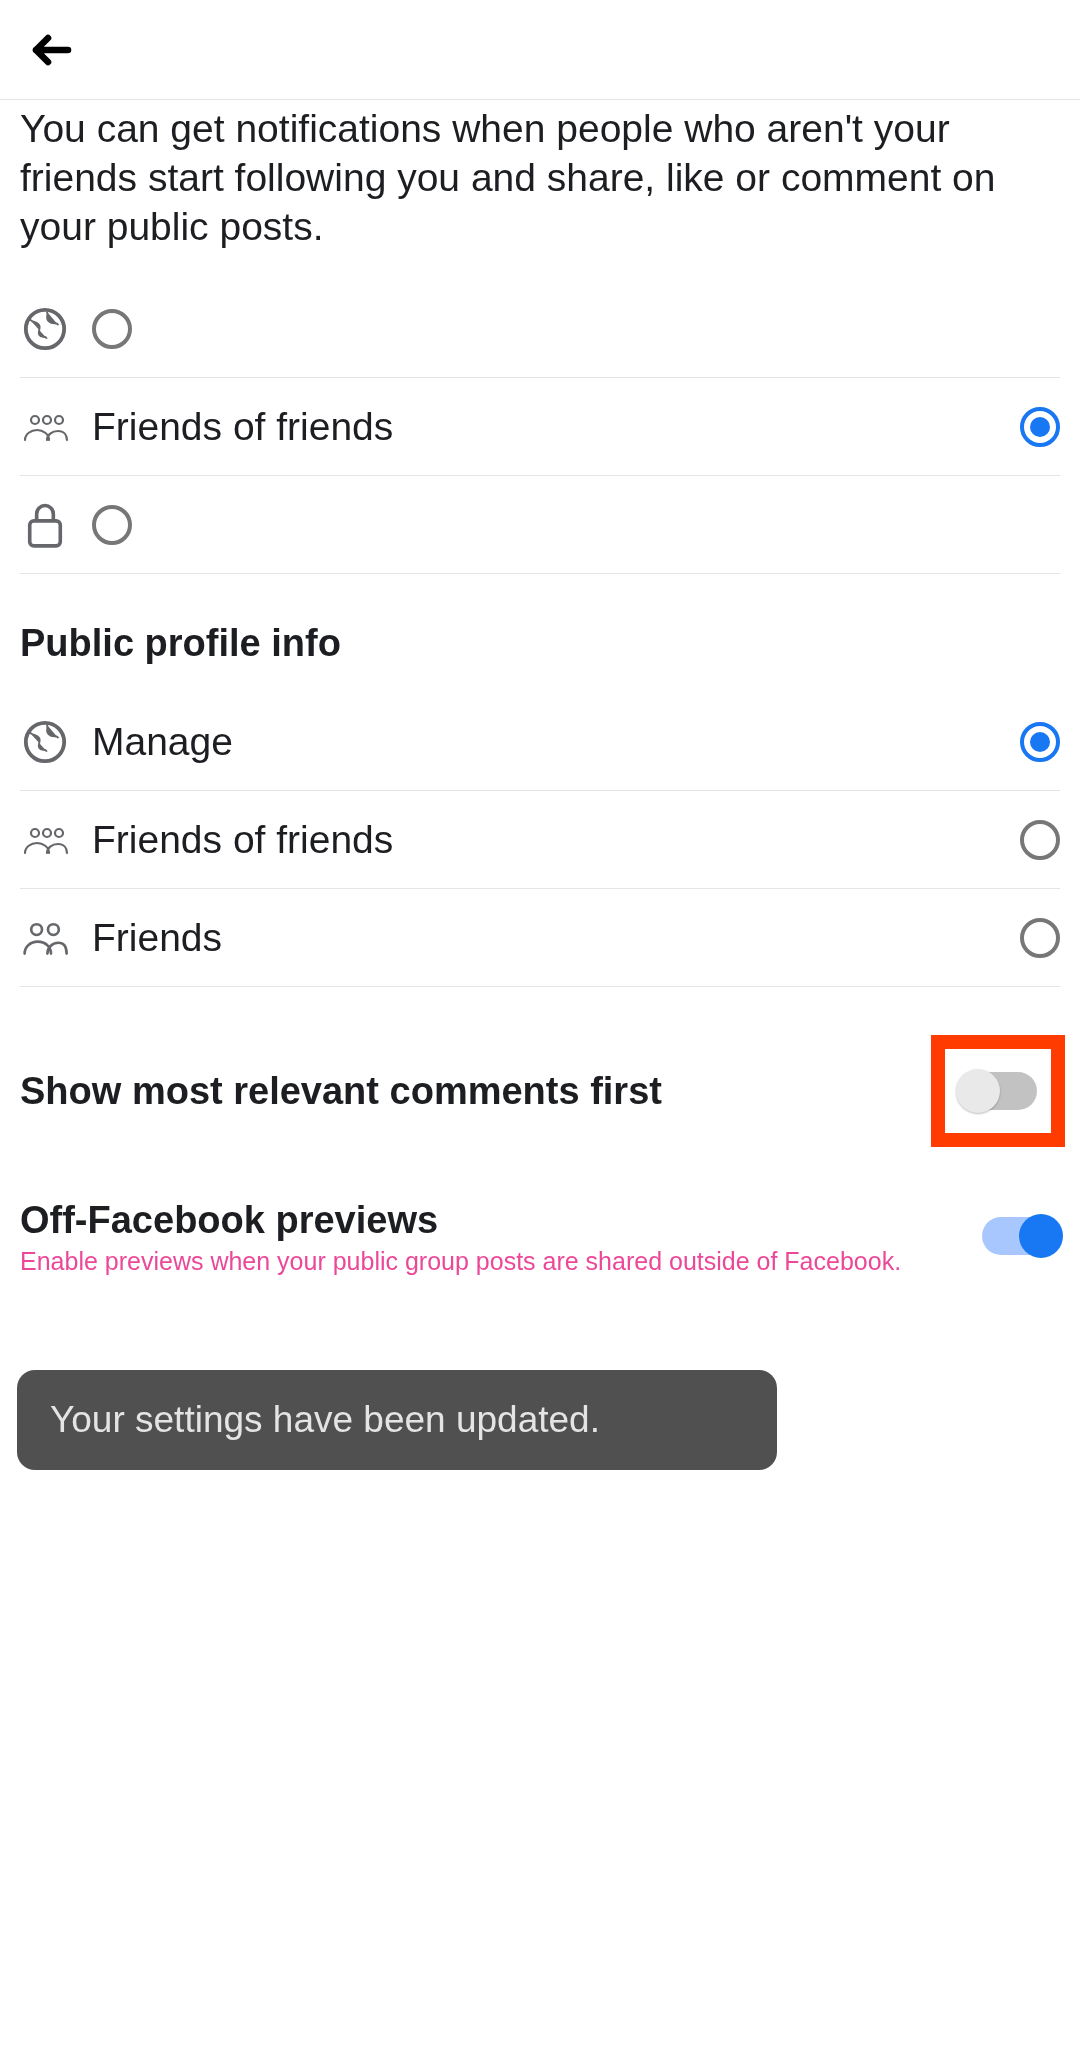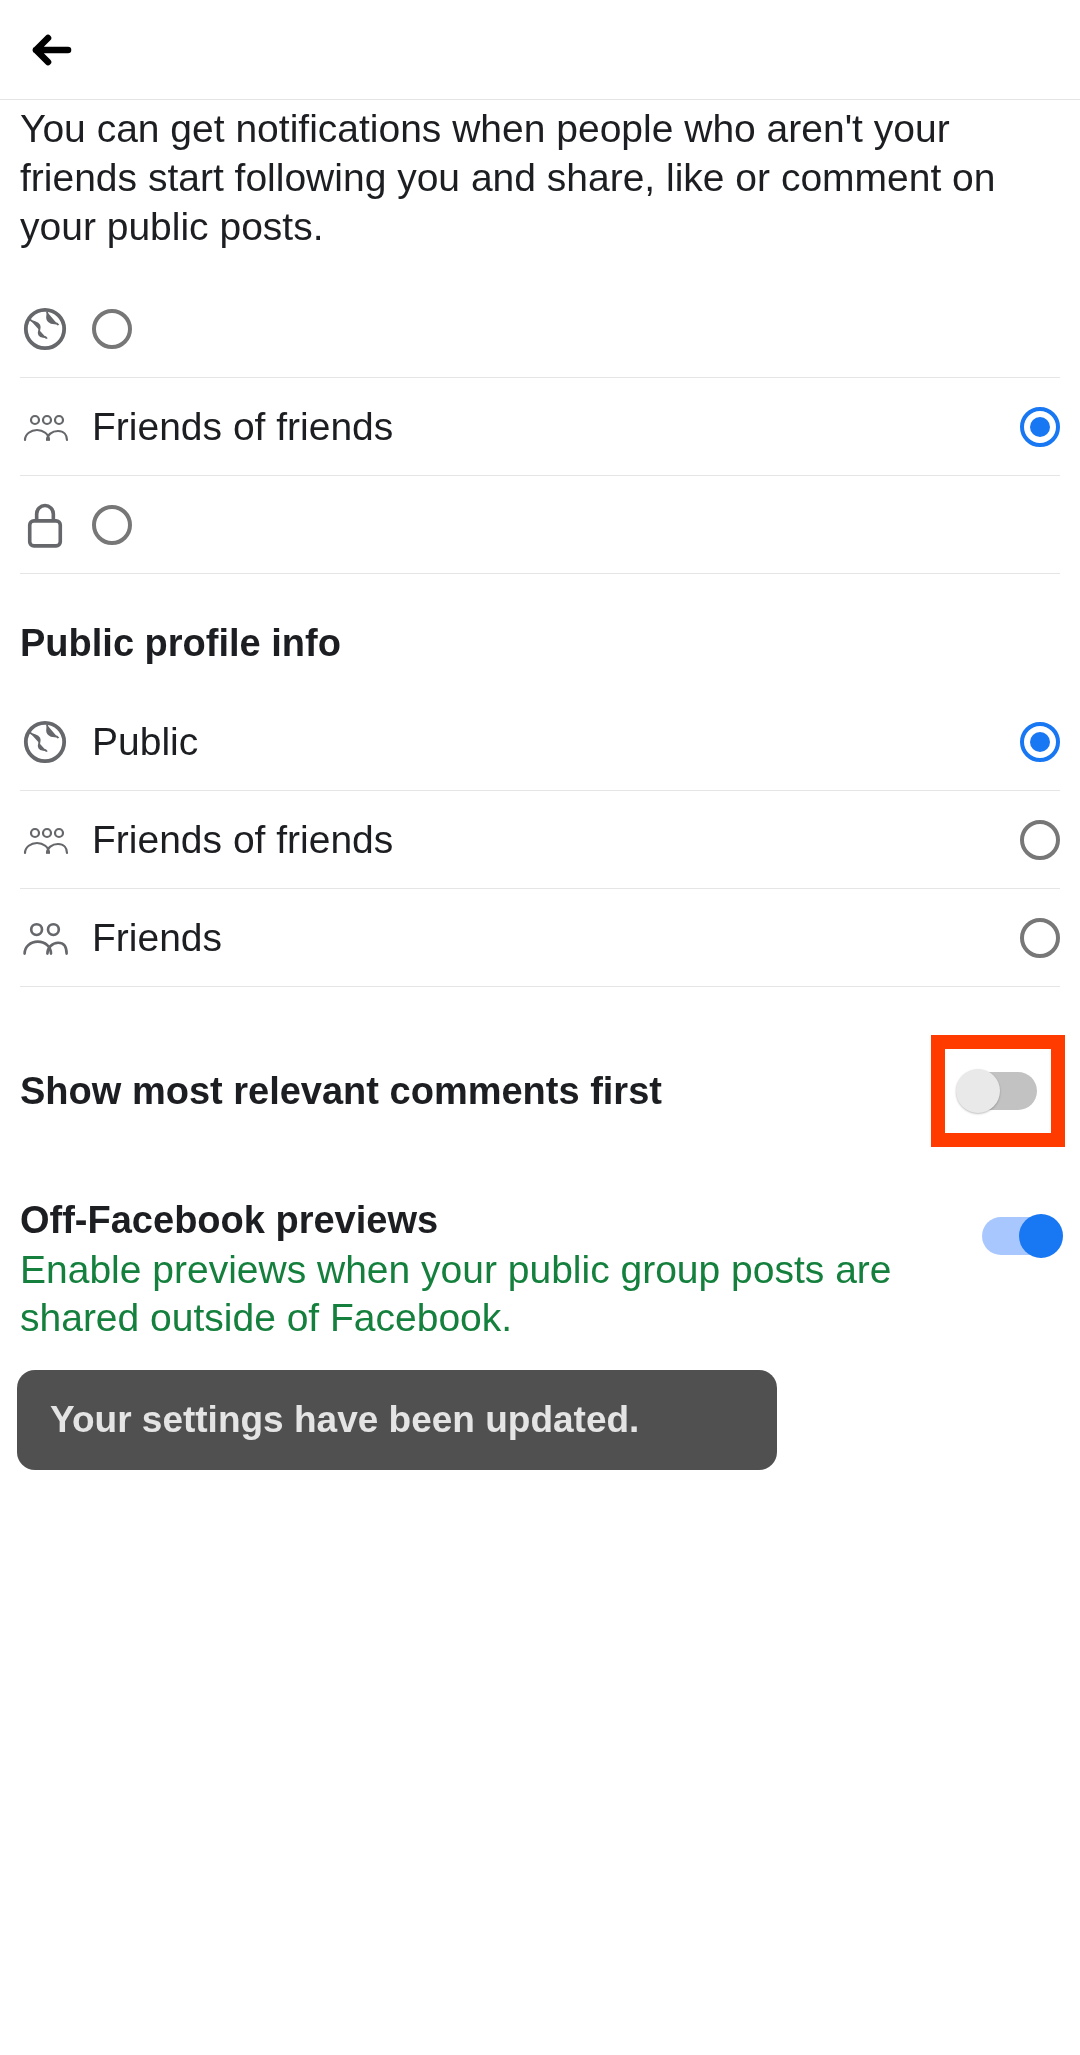--- a/index.html
+++ b/index.html
@@ -21,27 +21,27 @@
   .radio.selected::after { content:""; width:20px; height:20px; border-radius:50%; background:#1877f2; }
   .section-title { font-size: 38px; font-weight: 700; margin-top: 48px; }
   .section-desc { font-size: 39px; line-height: 1.24; margin-top: 28px; color:#1c1e21; }
   .options-group { margin-top: 28px; }
   .toggle-row { display: flex; align-items: center; margin-top: 48px; padding-right: 0; position: relative; }
   .toggle-label { font-size: 38px; font-weight: 700; flex: 1; }
   .highlight-box { width: 134px; height: 112px; border: 14px solid #ff3b00; display:flex; align-items:center; justify-content:center; position:relative; margin-right:-5px; }
   .switch { width: 78px; height: 38px; background:#c2c2c2; border-radius: 20px; position:relative; }
   .switch .knob { width: 44px; height:44px; border-radius:50%; background:#e9e9e9; position:absolute; left:-3px; top:-3px; box-shadow: 0 1px 2px rgba(0,0,0,0.25); }
   .off-fb-title { font-size: 38px; font-weight: 700; margin-top: 52px; }
-  .off-fb-desc { font-size: 39px; line-height:1.22; color:#15803d; margin-top: 4px; }
+  .off-fb-desc { font-size: 25px; line-height:1.22; color:#ec4899; margin-top: 4px; }
   .off-fb-row { display:flex; align-items: flex-start; }
   .off-fb-text { flex:1; }
   .switch2-wrap { padding-top: 70px; padding-left: 20px; }
   .switch2 { width: 78px; height: 38px; background:#a9c7ff; border-radius:20px; position:relative; overflow:visible; }
   .switch2 .knob { width:44px; height:44px; border-radius:50%; background:#1877f2; position:absolute; right:-3px; top:-3px; } 
-  .toast { position: fixed; left: 17px; right: 294px; width: 760px; height: 100px; top: 1370px; background: #505050; border-radius: 18px; display:flex; align-items:center; padding-left: 33px; font-size: 37px; color:#e4e4e4; z-index: 50; font-weight: bold; }
+  .toast { position: fixed; left: 17px; right: 294px; width: 760px; height: 100px; top: 1370px; background: #505050; border-radius: 18px; display:flex; align-items:center; padding-left: 33px; font-size: 37px; color:#e4e4e4; z-index: 50; }
   .below-toast { font-size: 39px; color:#606266; margin-top: 8px; }
   
   .clip-top { position:relative; top:-1px; }
 </style>
 </head>
 <body>
 
 <div class="header">
   <div class="back-btn">
     <svg viewBox="0 0 24 24">
@@ -93,21 +93,21 @@
 
   <div class="options-group">
 
     <div class="option-row">
       <div class="option-icon option-icon-globe">
         <svg viewBox="0 0 24 24">
             <circle cx="12" cy="12" r="10" fill="none" stroke="#65676b" stroke-width="2"></circle>
             <path d="M4 7c2 2 4 1 5 3s-1 3 0 5 3 0 4 2M13 3c1 2-1 3 1 5s4 0 5 2" fill="#65676b" stroke="#65676b" stroke-width="1"></path>
           </svg>
       </div>
-      <span class="option-label">Public</span>
+      <span class="option-label">Manage</span>
       <div class="radio selected"></div>
     </div>
 
     <div class="option-row">
       <div class="option-icon option-icon-fof">
         <svg viewBox="0 0 48 30">
             <circle cx="14" cy="8" r="4"></circle>
             <circle cx="26" cy="8" r="4"></circle>
             <circle cx="38" cy="8" r="4"></circle>
             <path d="M4 28c0-6 6-10 12-10s12 4 12 10M26 28c0-5 5-9 11-9s9 4 9 9" stroke-linecap="round"></path>

